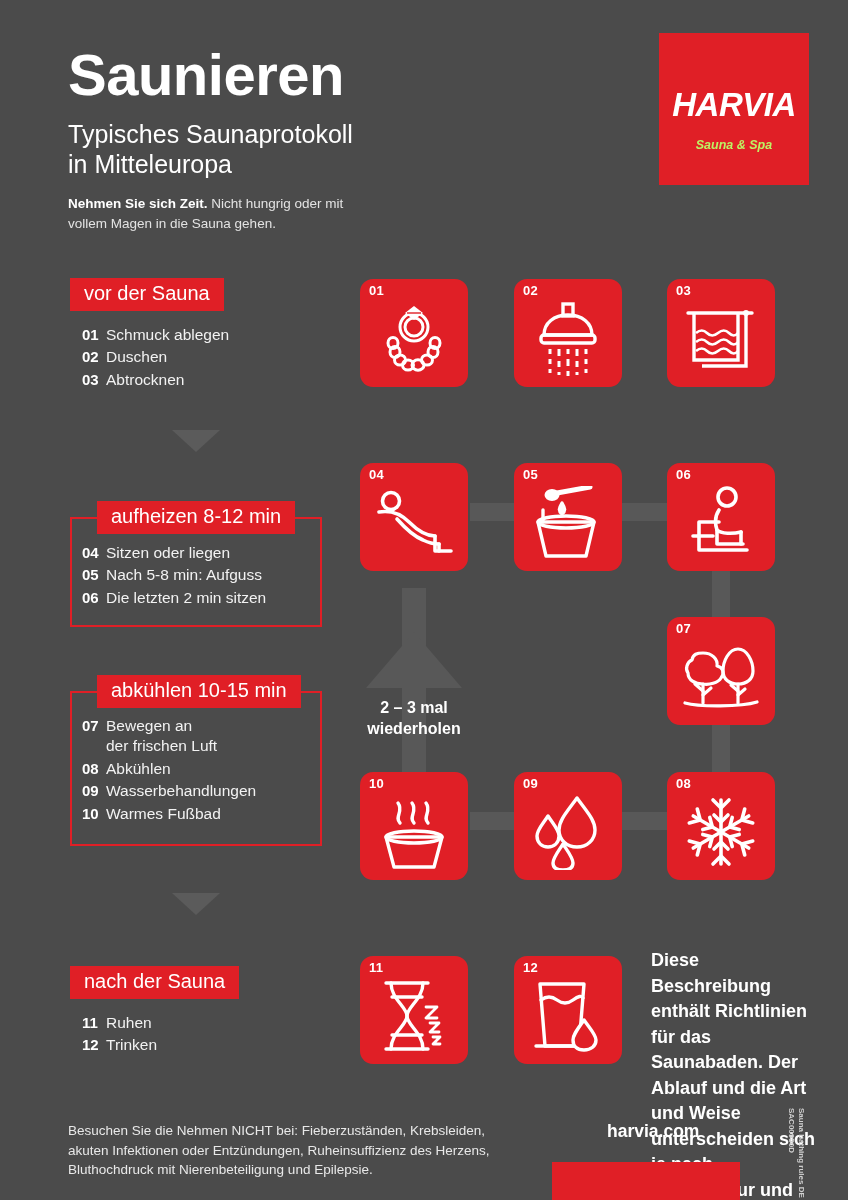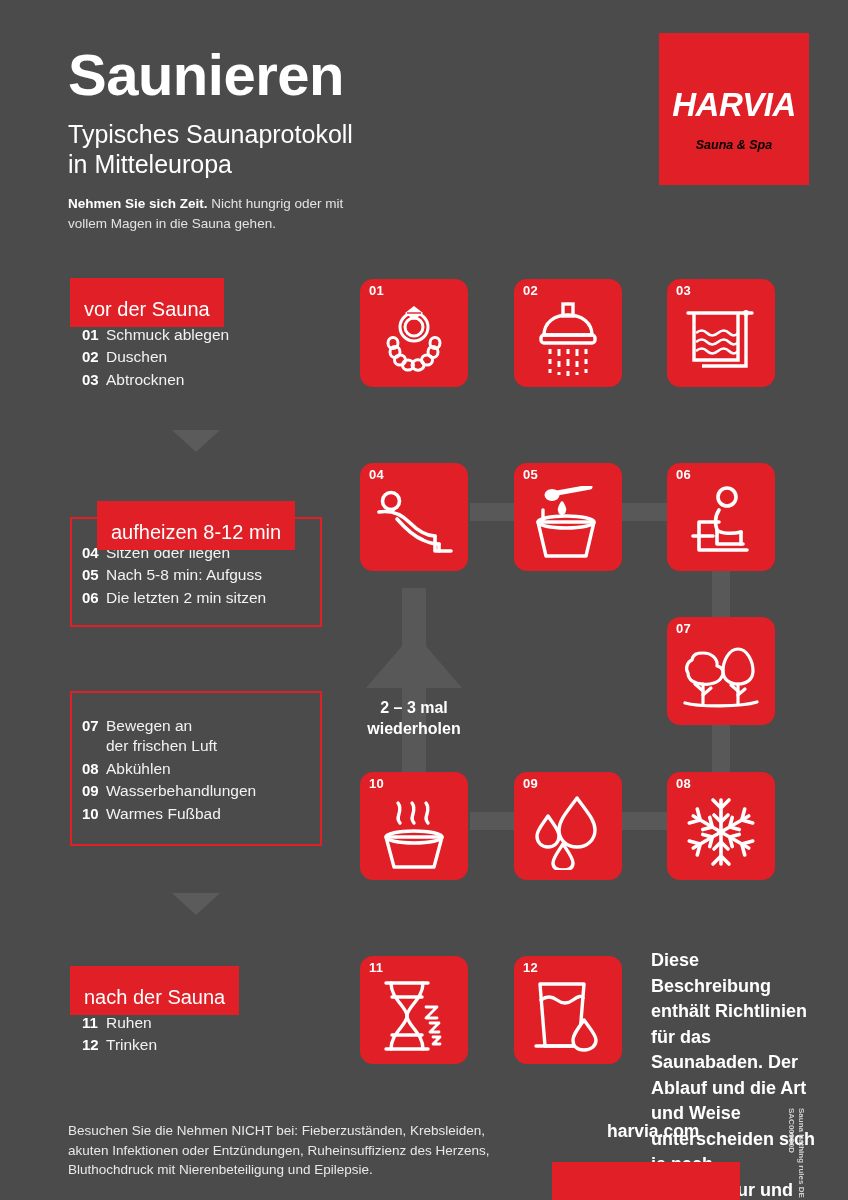--- a/index.html
+++ b/index.html
@@ -71,34 +71,34 @@
     font-size: 33px;
     font-weight: bold;
     font-style: italic;
     letter-spacing: -0.5px;
   }
   #logo .tagline {
     position: absolute;
     left: 0; right: 0;
     top: 105px;
     text-align: center;
-    color: #000000;
+    color: #bef264;
     font-size: 12.5px;
     font-style: italic;
     font-weight: bold;
   }
 
   
   .sec-label {
     position: absolute;
     background: #e01f26;
     color: #ffffff;
     font-size: 20px;
     font-weight: normal;
-    padding: 20px 14px 6px 14px;
+    padding: 4px 14px 6px 14px;
     white-space: nowrap;
     z-index: 4;
   }
   .steps {
     position: absolute;
     color: #ffffff;
   }
   .step {
     display: flex;
     align-items: flex-start;
@@ -293,20 +293,21 @@
       <span class="num">05</span>
       <span class="txt">Nach 5-8 min: Aufguss</span>
     </div>
     <div class="step">
       <span class="num">06</span>
       <span class="txt">Die letzten 2 min sitzen</span>
     </div>
   </div>
 
   <div class="outline-box" style="left:70px; top:691px; width:252px; height:155px;"></div>
+  <div class="sec-label" style="left:97px; top:675px;">abkühlen 10-15 min</div>
   <div class="steps" style="left:70px; top:716px;">
     <div class="step">
       <span class="num">07</span>
       <span class="txt" style="white-space:pre-line;">Bewegen an
 der frischen Luft</span>
     </div>
     <div class="step">
       <span class="num">08</span>
       <span class="txt">Abkühlen</span>
     </div>

